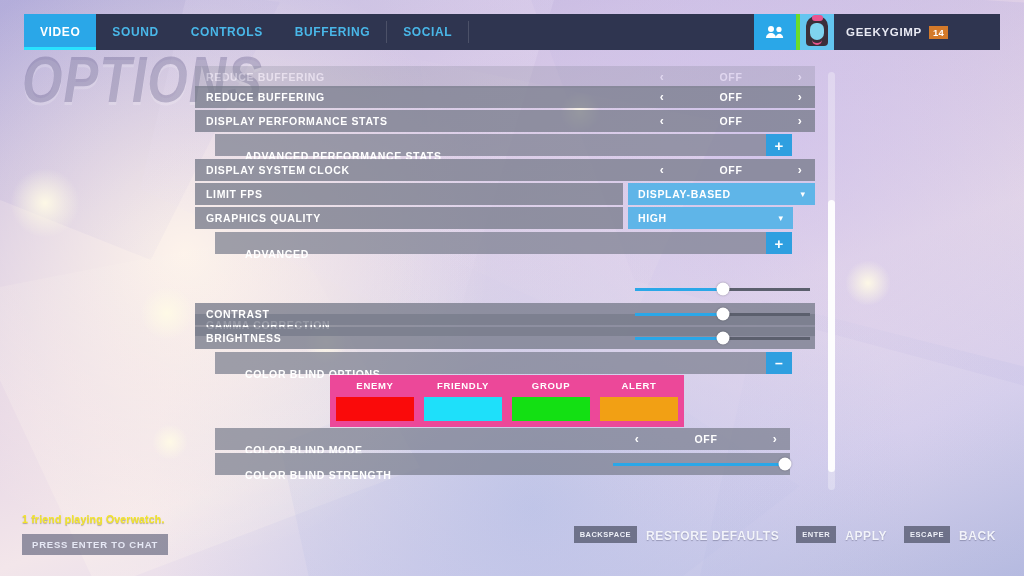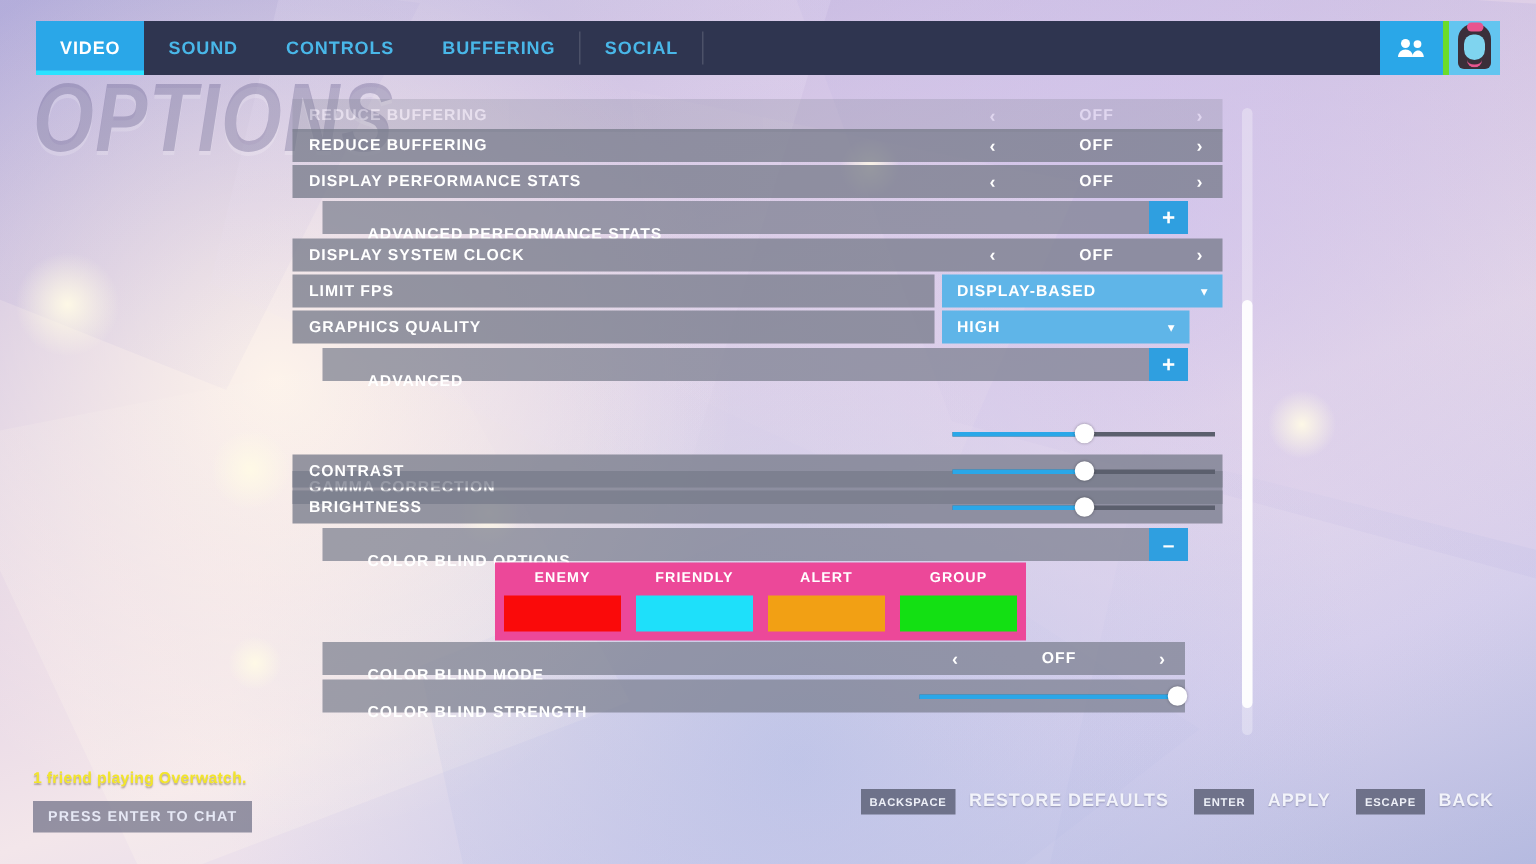--- a/index.html
+++ b/index.html
@@ -212,21 +212,21 @@
     text-shadow:0 1px 1px rgba(60,40,10,.35);
   }
   .chat-btn {
     position:absolute; left:22px; top:534px;
     background: rgba(88,92,118,0.62);
     color:#e6e8f5; font-size:9.5px; font-weight:bold; letter-spacing:.8px;
     padding:5px 10px; cursor:pointer;
   }
   .bottom-actions {
     position:absolute; right:20px; top:526px;
-    display:flex; align-items:flex-start; gap:9px;
+    display:flex; align-items:flex-end; gap:9px;
   }
   .keycap {
     background: rgba(86,90,112,0.78);
     color:#eef0f8; font-size:7.5px; font-weight:bold; letter-spacing:.5px;
     padding:4px 6px;
   }
   .action-label {
     color:#f2f3fa; font-size:12px; font-weight:bold; letter-spacing:.6px;
     margin-right:8px;
     text-shadow:0 1px 1px rgba(40,40,70,.3);
@@ -282,20 +282,24 @@
           <path d="M10.5 13c.2-2.6 2-4.3 3.9-4.3 2 0 3.6 1.8 3.8 4.3z" fill="#ffffff"></path>
         </svg>
       </div>
       <div class="green-bar"></div>
       <div class="avatar">
         <div class="hair"></div>
         <div class="face"></div>
         <div class="bow"></div>
         <div class="mouth"></div>
       </div>
+      <div class="username-wrap">
+        <span class="username">GEEKYGIMP</span>
+        <span class="level-badge">14</span>
+      </div>
     </div>
   </div>
 
   <div class="list">
 
     <div class="row faded" style="top:4px; width:620px;">
       <span class="label">REDUCE BUFFERING</span>
       <div class="arrowctl">
         <span class="arrow">‹</span>
         <span class="arrowval">OFF</span>
@@ -420,26 +424,26 @@
   <div class="swatch-panel">
     <div class="swatch-cell">
       <div class="swatch-name">ENEMY</div>
       <div class="swatch-color" style="background:#fa0a0a;"></div>
     </div>
     <div class="swatch-cell">
       <div class="swatch-name">FRIENDLY</div>
       <div class="swatch-color" style="background:#1ee0fa;"></div>
     </div>
     <div class="swatch-cell">
+      <div class="swatch-name">GROUP</div>
+      <div class="swatch-color" style="background:#13e013;"></div>
+    </div>
+    <div class="swatch-cell">
       <div class="swatch-name">ALERT</div>
       <div class="swatch-color" style="background:#f2a014;"></div>
-    </div>
-    <div class="swatch-cell">
-      <div class="swatch-name">GROUP</div>
-      <div class="swatch-color" style="background:#13e013;"></div>
     </div>
   </div>
 
   <div class="scrollbar">
     <div class="scrollthumb"></div>
   </div>
 
   <div class="friend-note">1 friend playing Overwatch.</div>
   <div class="chat-btn">PRESS ENTER TO CHAT</div>
 

